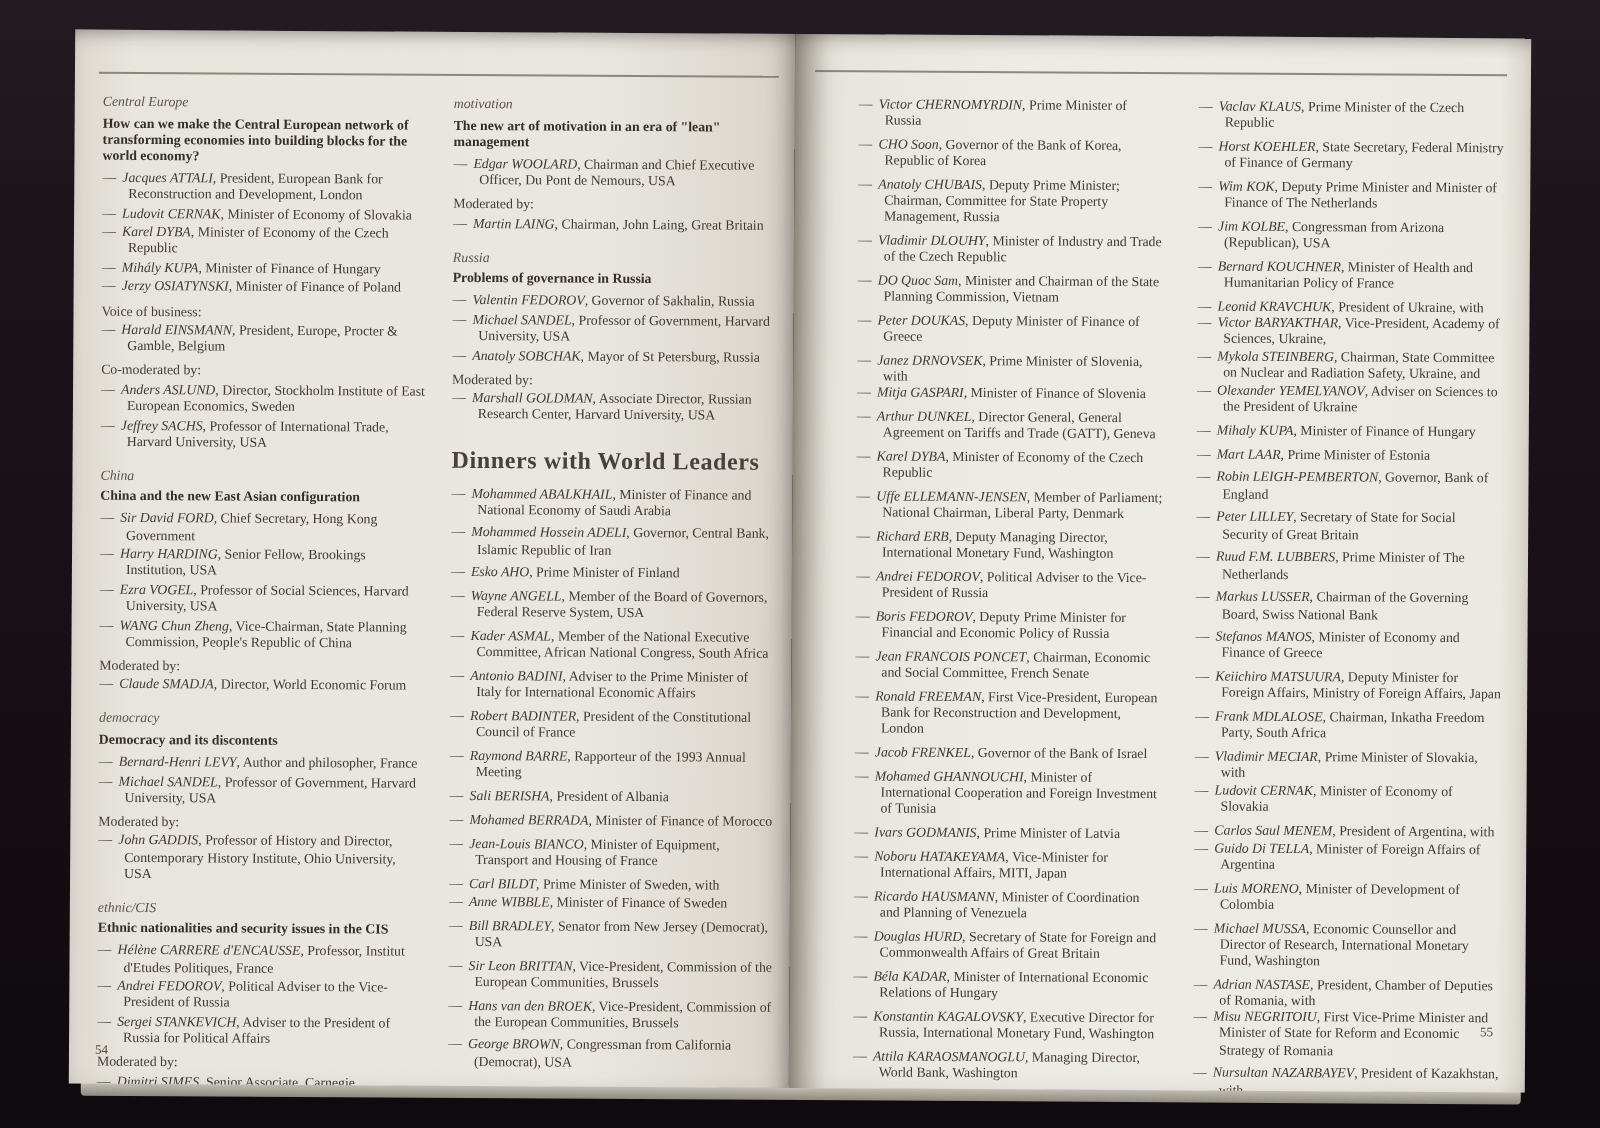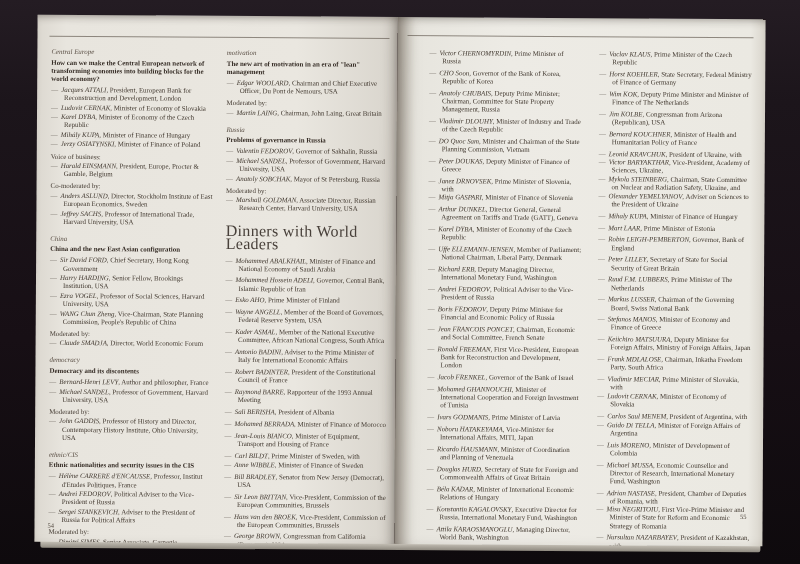--- a/index.html
+++ b/index.html
@@ -38,21 +38,21 @@
   .session{margin-bottom:9px;}
   .cat{font-style:italic;color:#5c5147;margin-bottom:2.5px;}
   .stitle{font-weight:bold;color:#362d26;margin-bottom:3px;}
   .glabel{margin-top:4px;color:#453c33;}
   .entry{margin:1.5px 0 0 0;padding-left:13px;text-indent:-13px;}
   .dash{display:inline-block;width:10px;text-indent:0;color:#4a413a;}
   .pname{font-style:italic;}
   .leaders .entry{margin-top:3.8px;}
   .leaders .entry.joined{margin-top:0.5px;}
   .dinners-heading{
-    font-size:16px;line-height:13px;font-weight:normal;color:#48403a;
+    font-size:12px;line-height:13px;font-weight:bold;color:#48403a;
     letter-spacing:.3px;margin:11px 0 7px 0;
   }
   .pageno{position:absolute;font-size:6.5px;color:#50473e;}
   .pageno-left{left:13px;bottom:13px;}
   .pageno-right{right:16px;bottom:26px;}
   p{margin:0;}
 </style>
 </head>
 <body>
 

